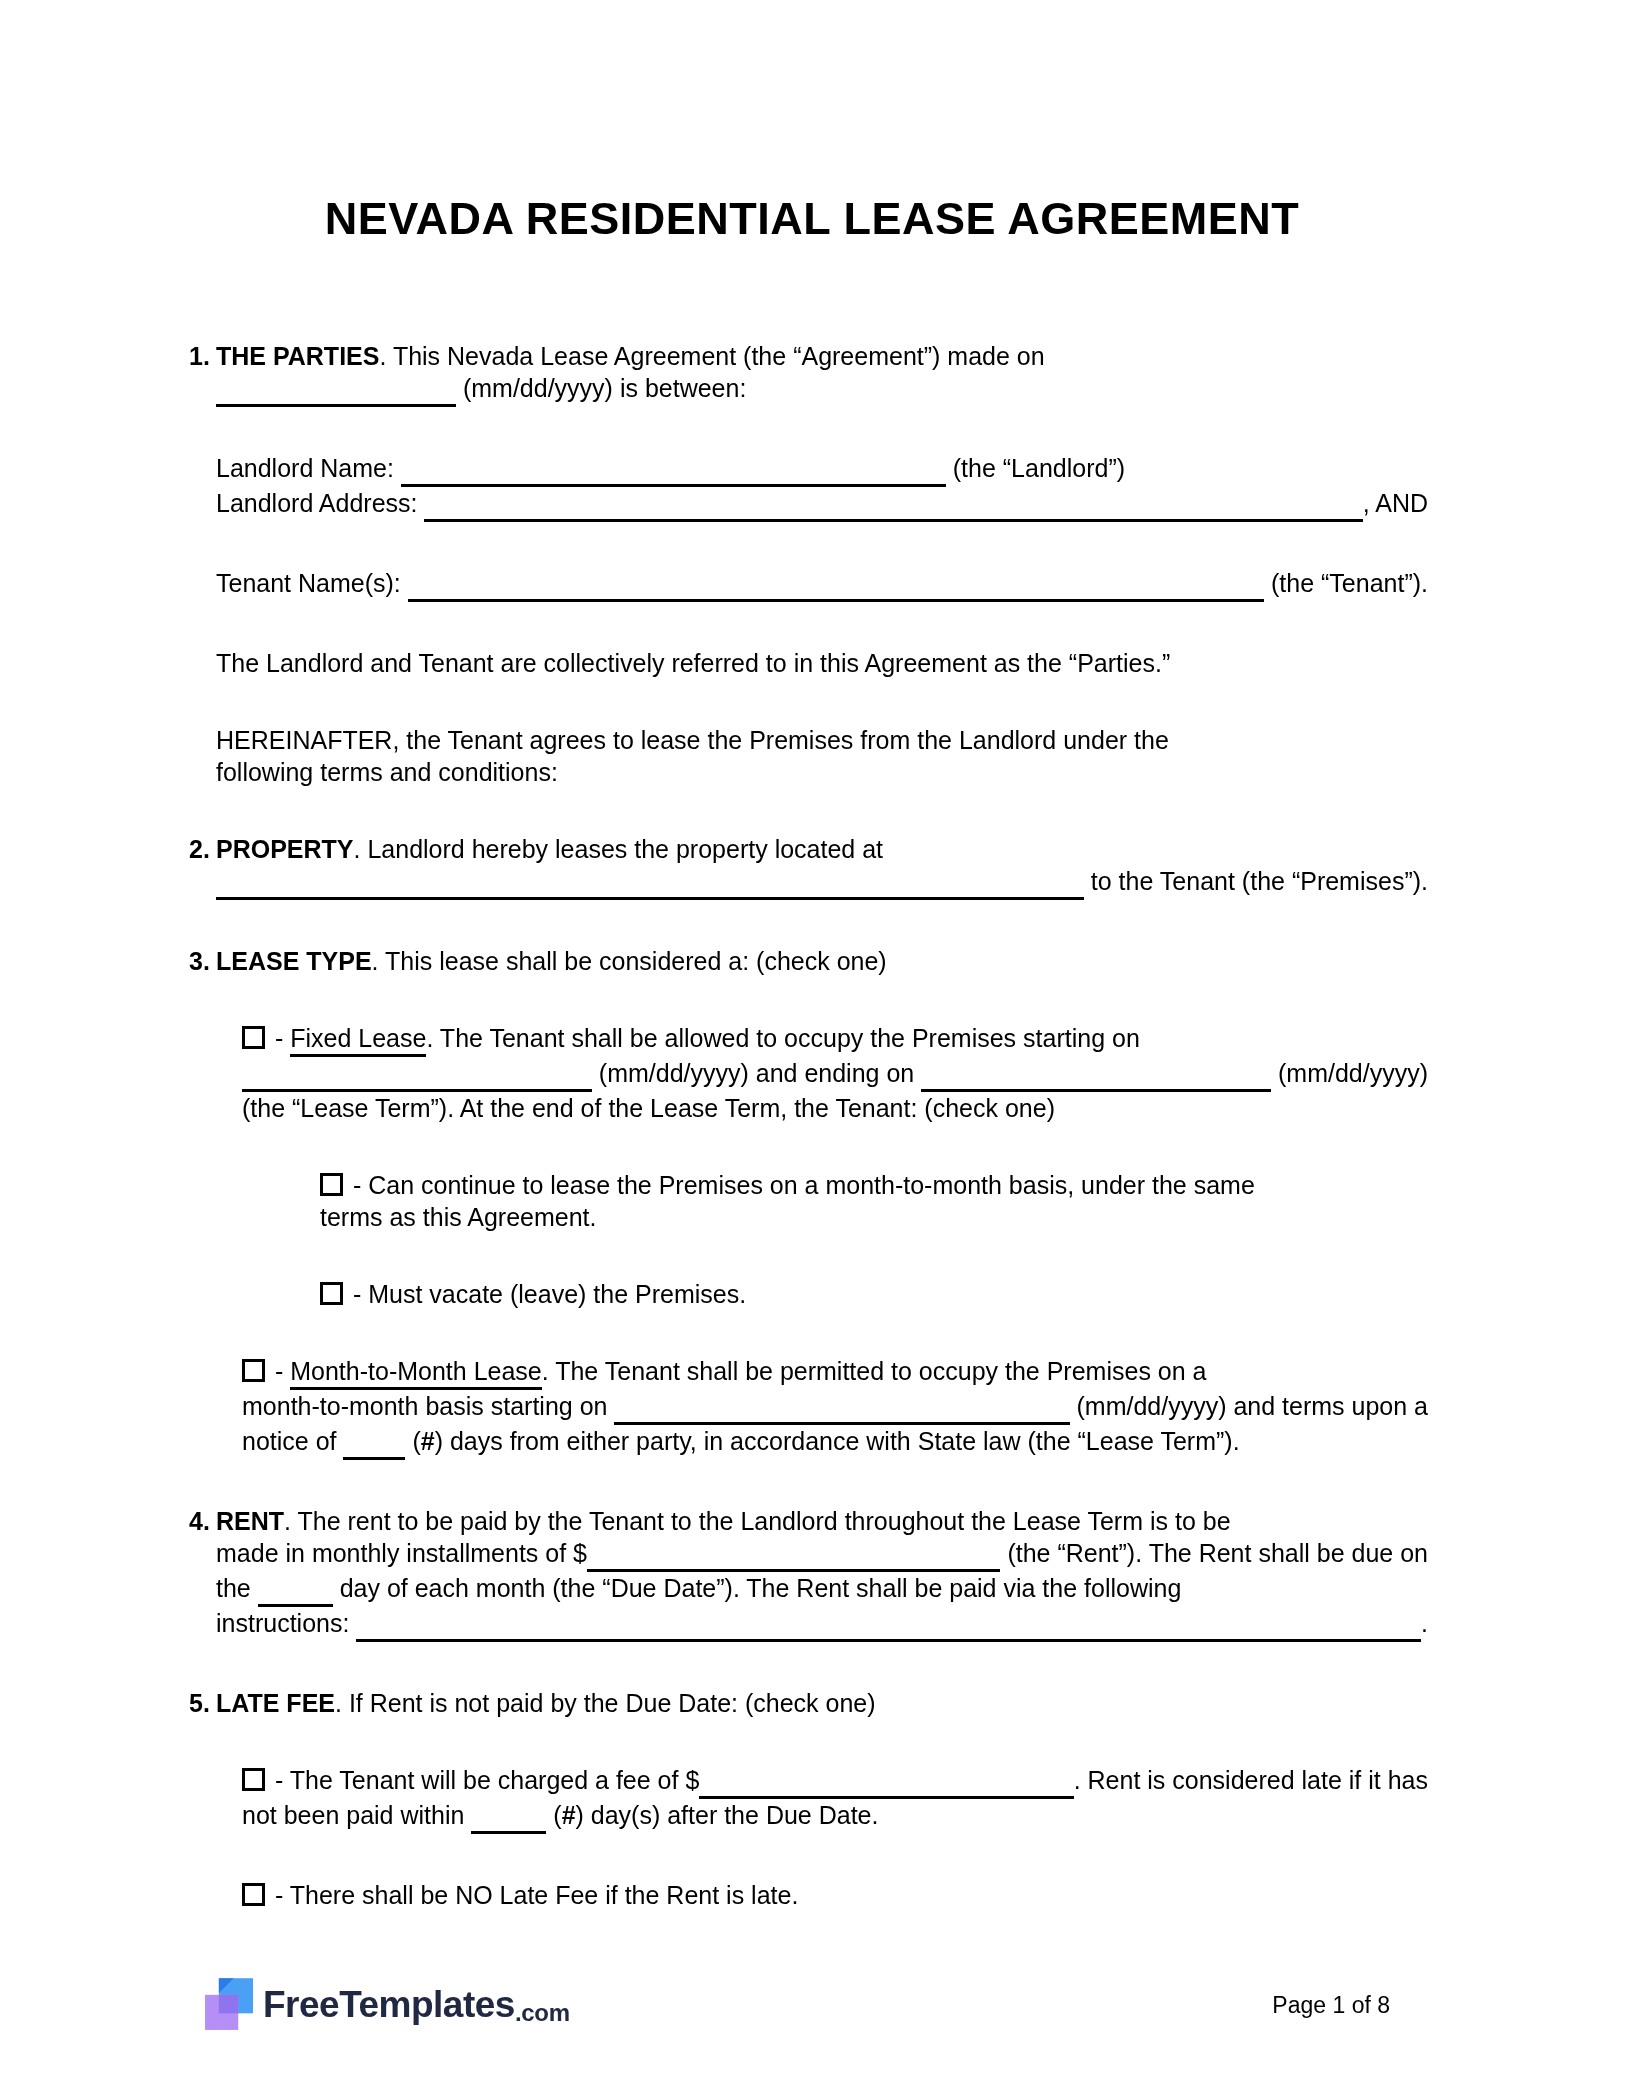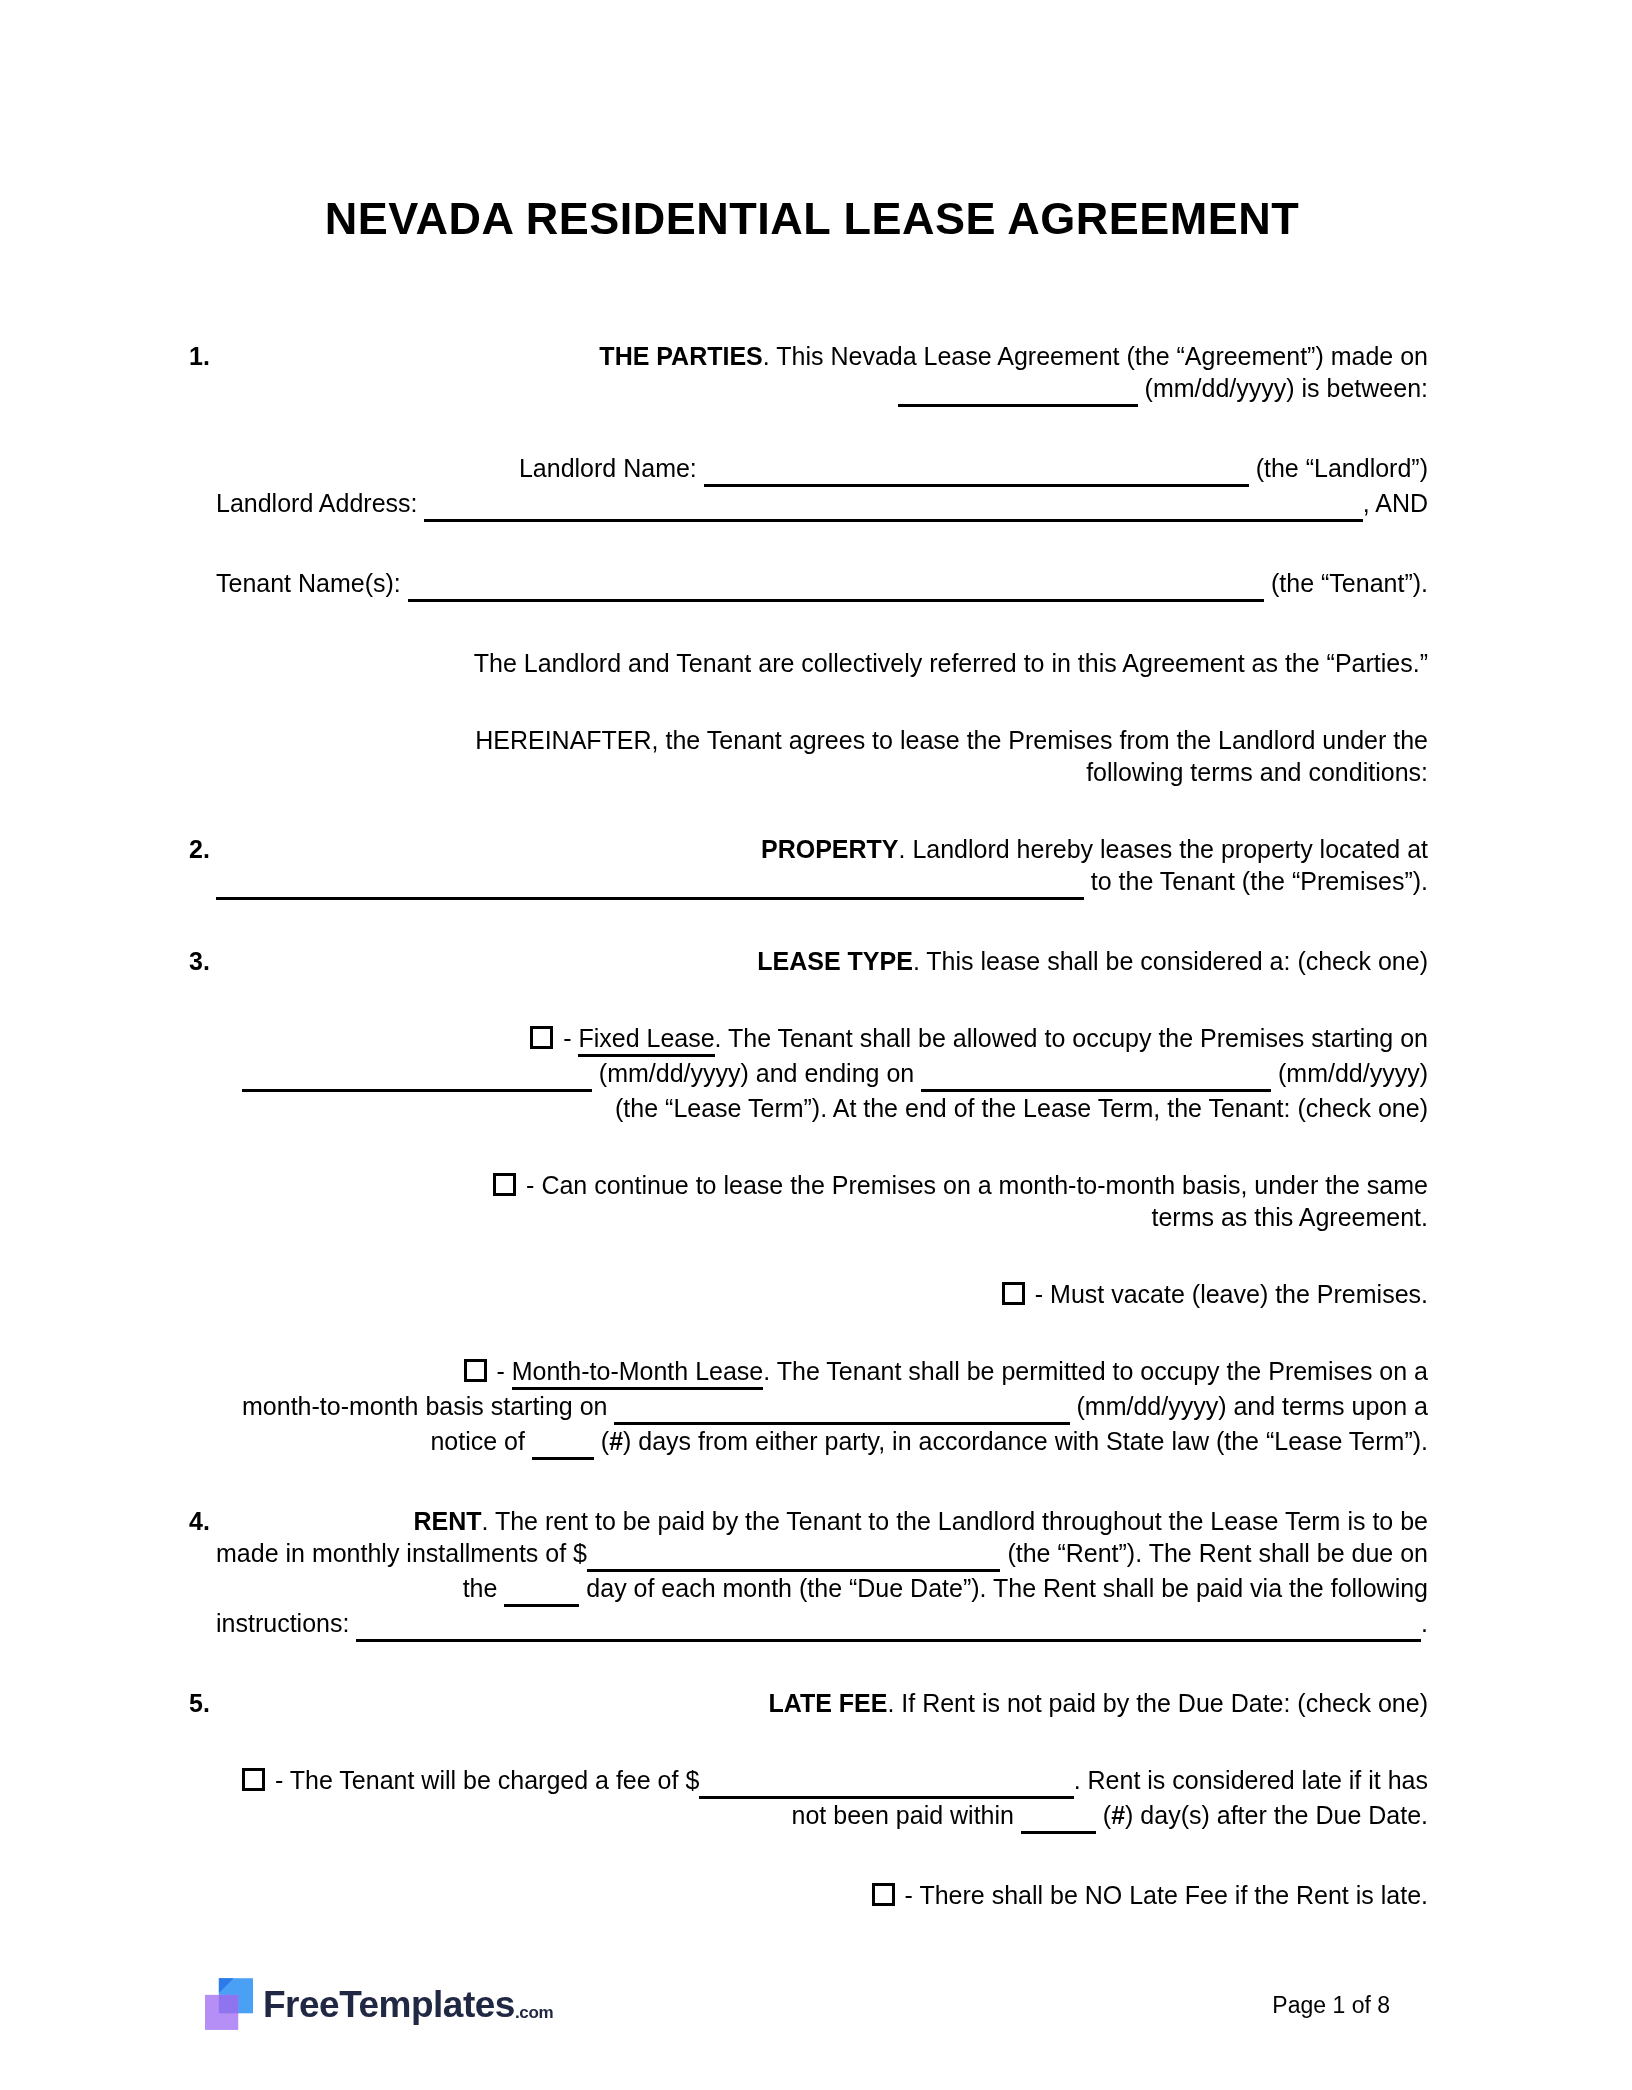--- a/index.html
+++ b/index.html
@@ -40,21 +40,20 @@
   .num{
     position:absolute;
     left:-27px;
     top:0;
     font-weight:bold;
   }
   .line{
     display:flex;
     align-items:baseline;
     white-space:pre;
-    justify-content:flex-end;
   }
   .seg{flex:0 0 auto;}
   .seg.bold{font-weight:bold;}
   .seg.und{border-bottom:3px solid #000;}
   .blank{
     flex:0 0 auto;
     border-bottom:3px solid #000;
     overflow:hidden;
   }
   .blank.flex{flex:1 1 auto;}
@@ -82,21 +81,21 @@
   }
   .brand svg{display:block;margin-right:10px;}
   .brand-text{
     font-size:37px;
     font-weight:bold;
     color:#212843;
     letter-spacing:-0.5px;
     line-height:56px;
   }
   .brand-suffix{
-    font-size:17px;
+    font-size:24px;
     font-weight:bold;
     color:#212843;
     letter-spacing:-0.3px;
     margin-top:16px;
   }
   .page-indicator{
     font-size:23px;
     color:#000;
   }
 </style>

